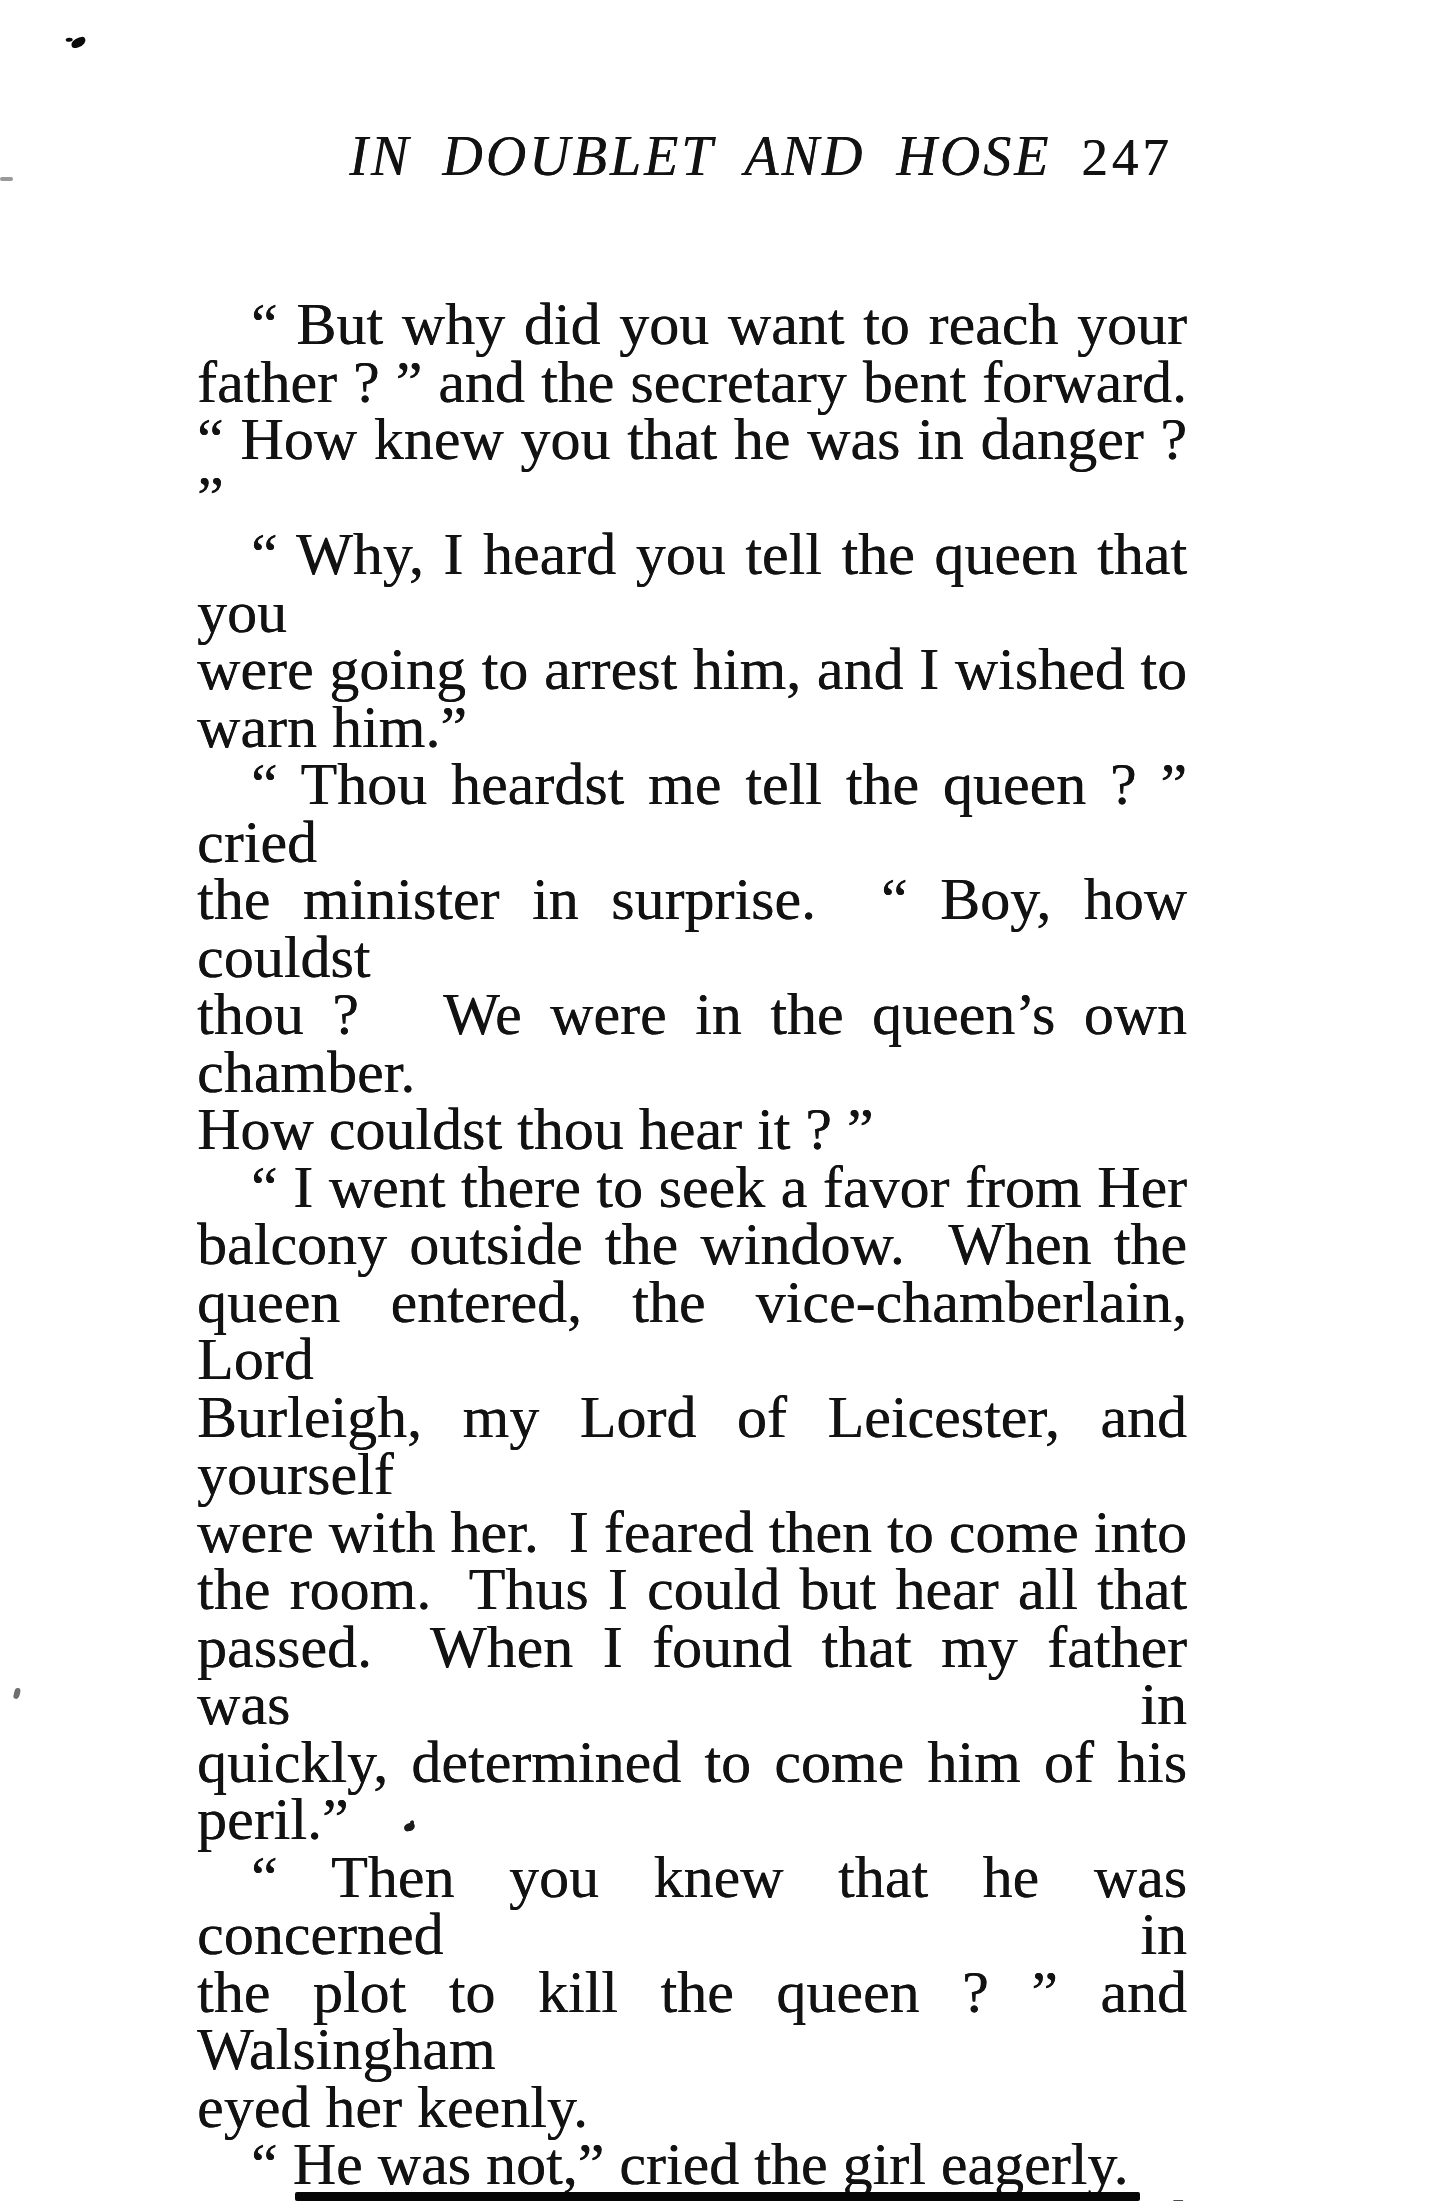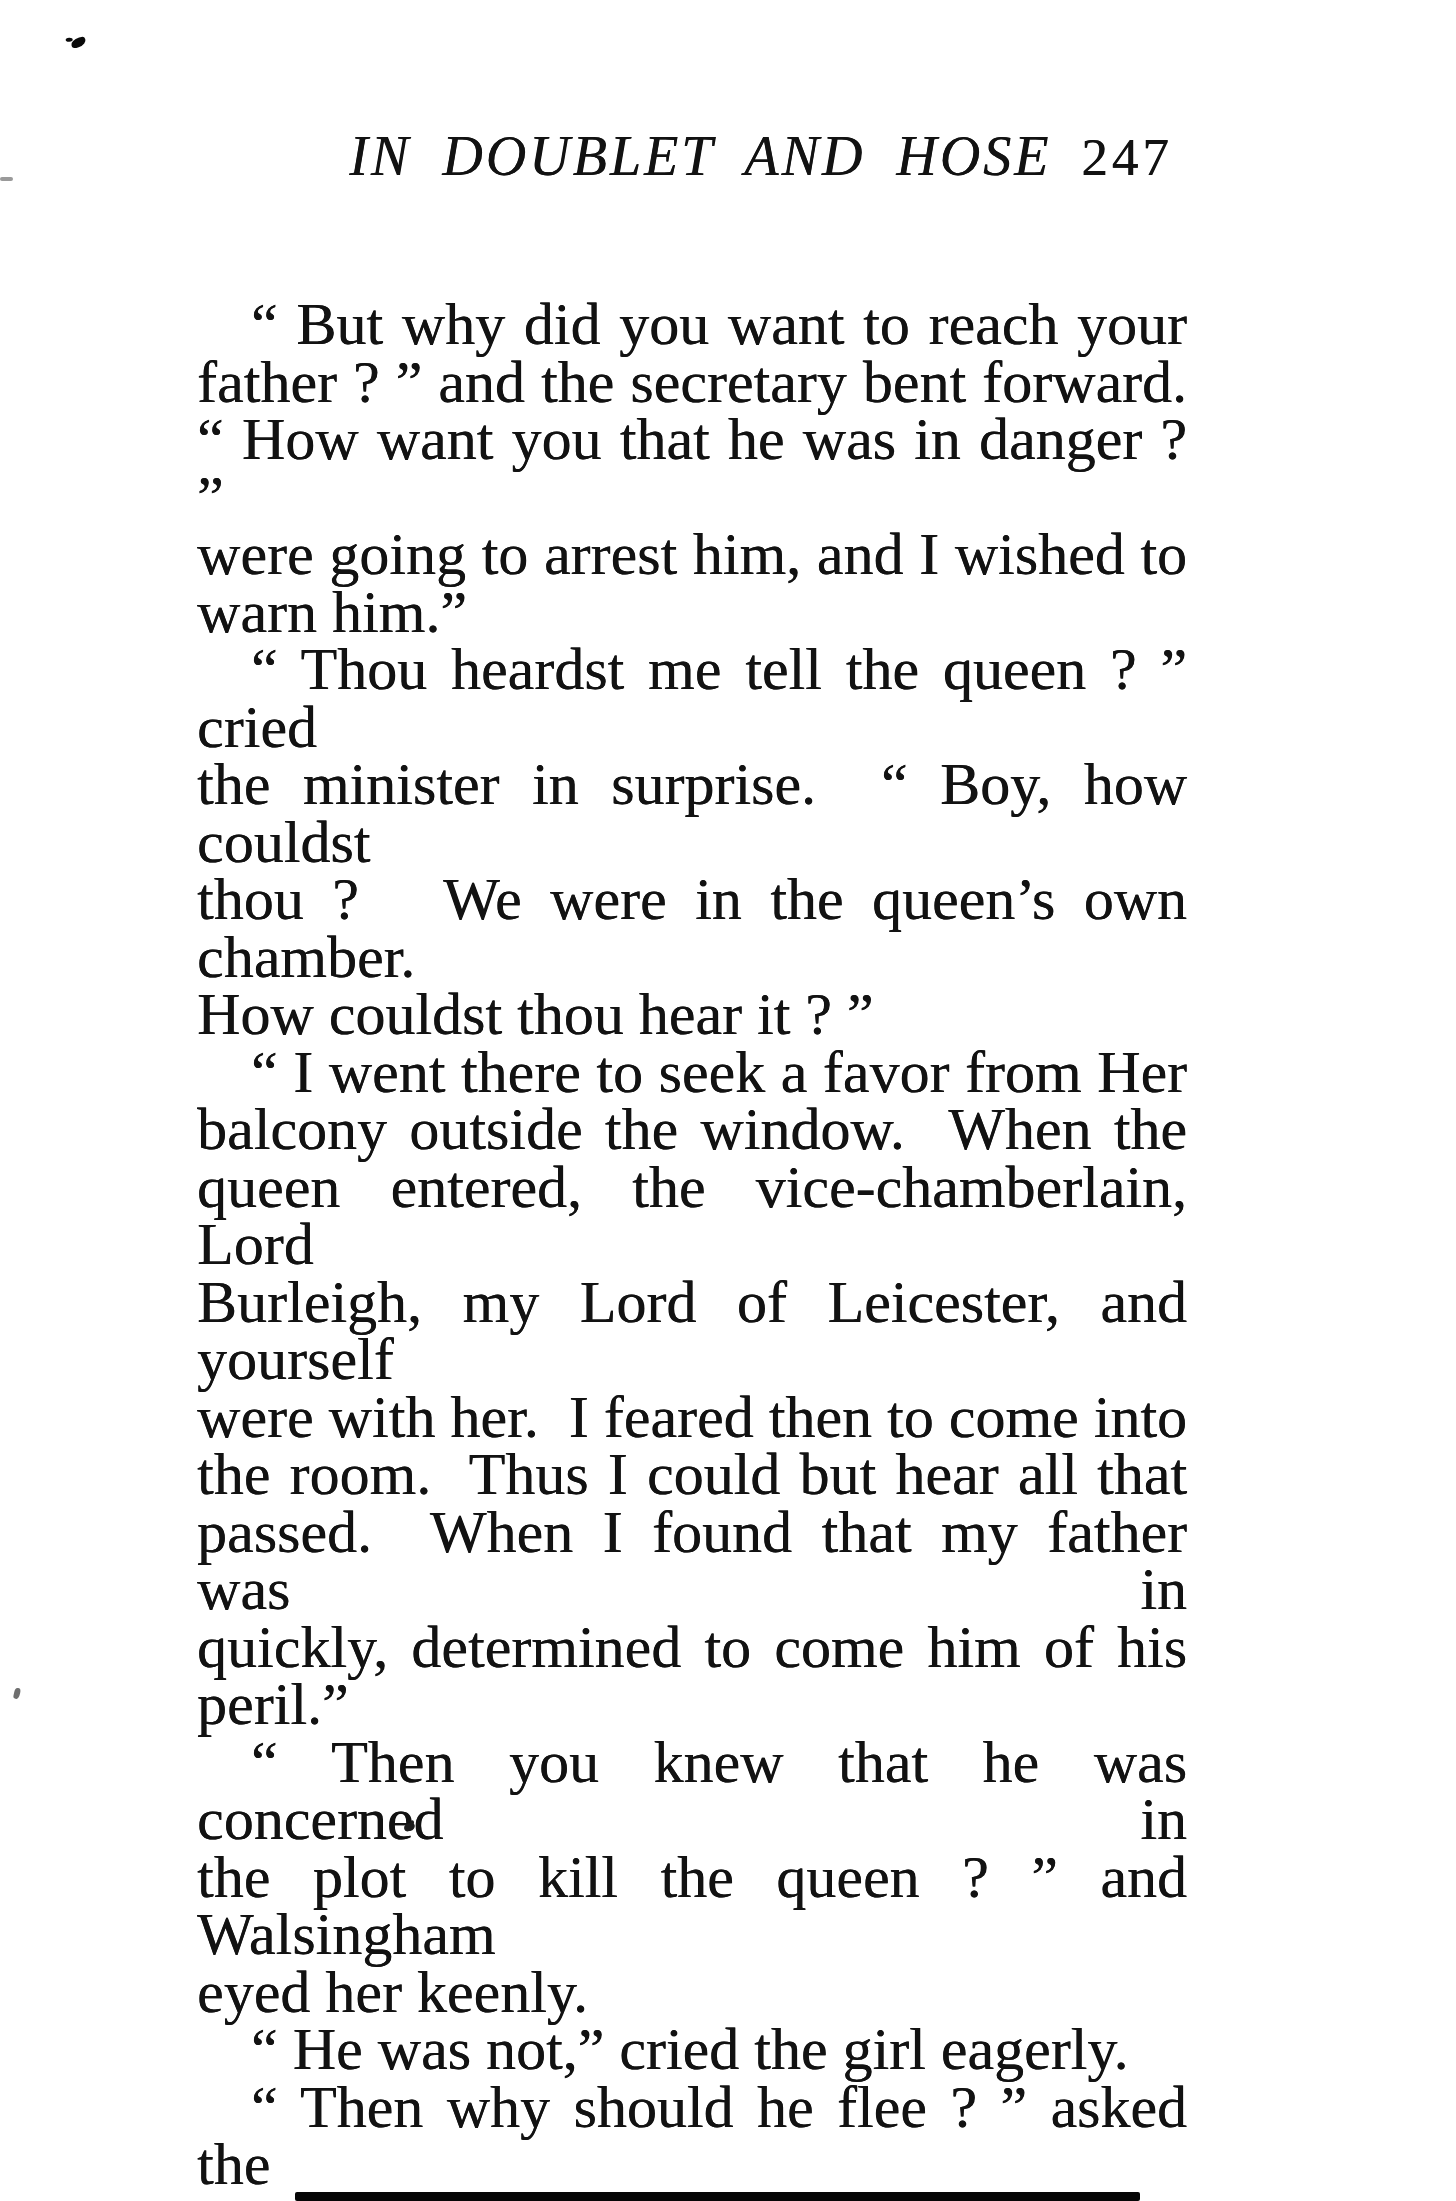--- a/index.html
+++ b/index.html
@@ -93,21 +93,22 @@
 
 <div class="page" style="--ink: #121212; --paper: #ffffff;">
 
   <div class="page-header">
     <span class="running-title">IN DOUBLET AND HOSE</span><span class="page-number">247</span>
   </div>
 
   <div class="text-block">
       <div class="line indent just">“ But why did you want to reach your</div>
       <div class="line just">father ? ” and the secretary bent forward.</div>
-      <div class="line just">“ How want you that he was in danger ? ”</div>
+      <div class="line just">“ How knew you that he was in danger ? ”</div>
+      <div class="line indent just">“ Why, I heard you tell the queen that you</div>
       <div class="line just">were going to arrest him, and I wished to</div>
       <div class="line">warn him.”</div>
       <div class="line indent just">“ Thou heardst me tell the queen ? ” cried</div>
       <div class="line just">the minister in surprise.&nbsp; “ Boy, how couldst</div>
       <div class="line just">thou ?&nbsp;&nbsp; We were in the queen’s own chamber.</div>
       <div class="line">How couldst thou hear it ? ”</div>
       <div class="line indent just">“ I went there to seek a favor from Her</div>
       <div class="line just">balcony outside the window.&nbsp; When the</div>
       <div class="line just">queen entered, the vice-chamberlain, Lord</div>
       <div class="line just">Burleigh, my Lord of Leicester, and yourself</div>

